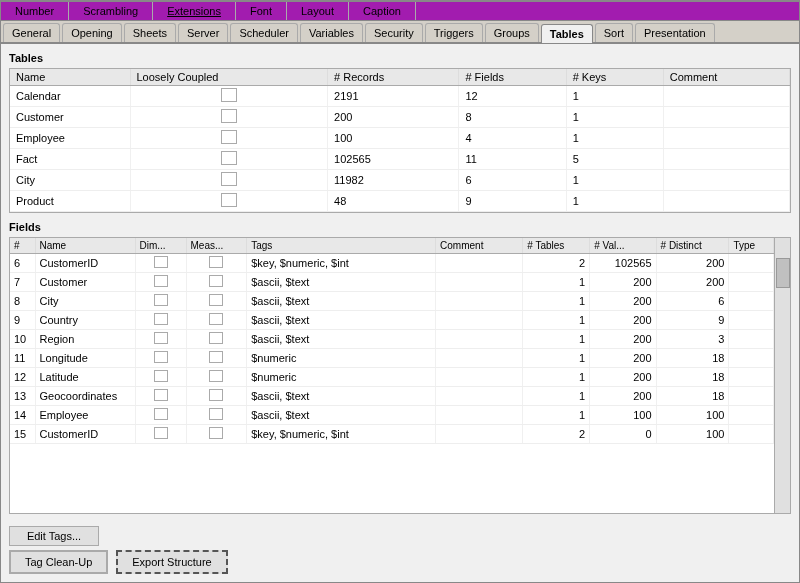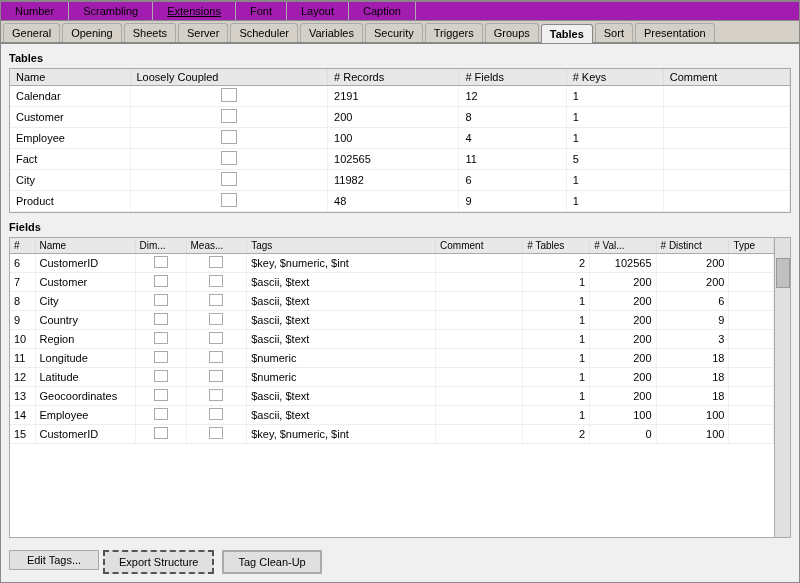--- a/index.html
+++ b/index.html
@@ -104,20 +104,21 @@
       background: #e0e0e0;
       border-left: 1px solid #aaa;
       display: flex;
       flex-direction: column;
       align-items: center;
     }
     
     .bottom-area {
       padding: 4px 8px 8px 8px;
       display: flex;
+      flex-direction: column;
       gap: 4px;
     }
     .edit-tags-btn {
       width: 90px;
       padding: 3px 8px;
       background: #e0e0e0;
       border: 1px solid #aaa;
       cursor: pointer;
       font-size: 11px;
       text-align: center;
@@ -394,18 +395,18 @@
           </div>
         </div>
       </div>
     </div>
 
     <div class="bottom-area">
       <div>
         <button class="edit-tags-btn">Edit Tags...</button>
       </div>
       <div class="bottom-buttons">
+        <button class="action-btn">Tag Clean-Up</button>
         <button class="action-btn primary">Export Structure</button>
-        <button class="action-btn">Tag Clean-Up</button>
       </div>
     </div>
   </div>
 </div>
 
 </body></html>

